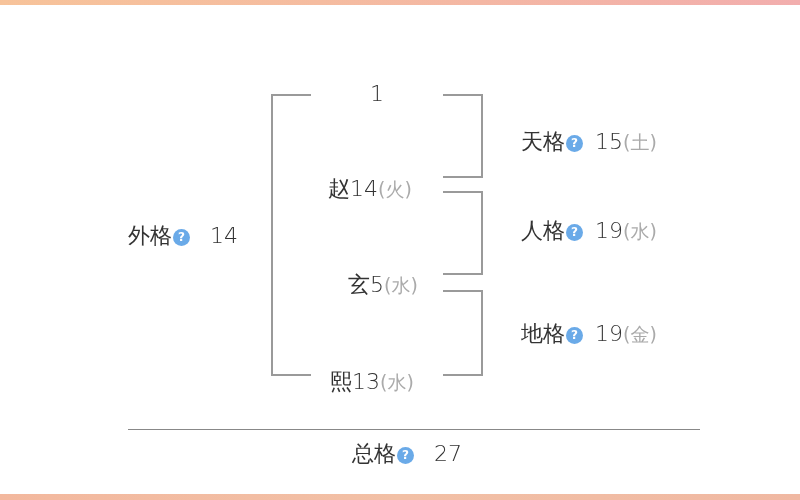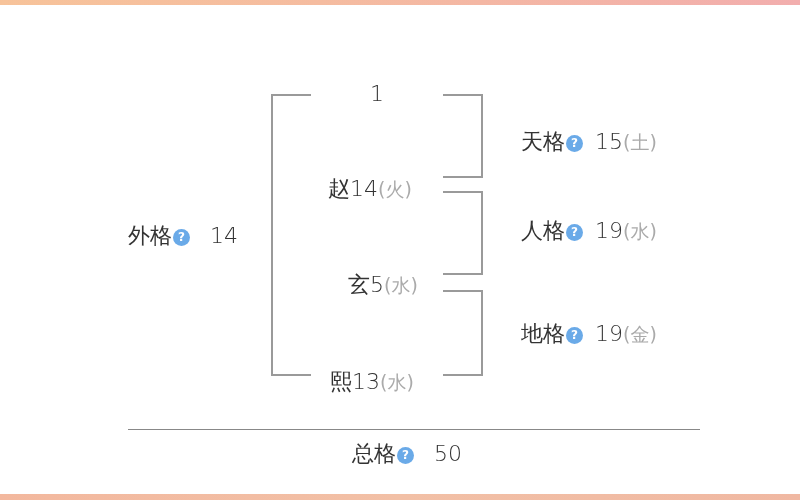--- a/index.html
+++ b/index.html
@@ -73,16 +73,16 @@
   <span>地格</span><span class="help">?</span><span class="val num">19</span><span class="el">(金)</span>
 </div>
 
 <div class="label-group" style="left:128px; top:223px;">
   <span>外格</span><span class="help">?</span><span class="val num" style="margin-left:20px;">14</span>
 </div>
 
 <div class="line" style="left:128px; top:429px; width:572px; height:1px; background:#888;"></div>
 
 <div class="label-group" style="left:352px; top:441px;">
-  <span>总格</span><span class="help">?</span><span class="val num" style="margin-left:20px;">50</span>
+  <span>总格</span><span class="help">?</span><span class="val num" style="margin-left:20px;">27</span>
 </div>
 
 <div class="strip-bottom"></div>
 
 </body></html>

